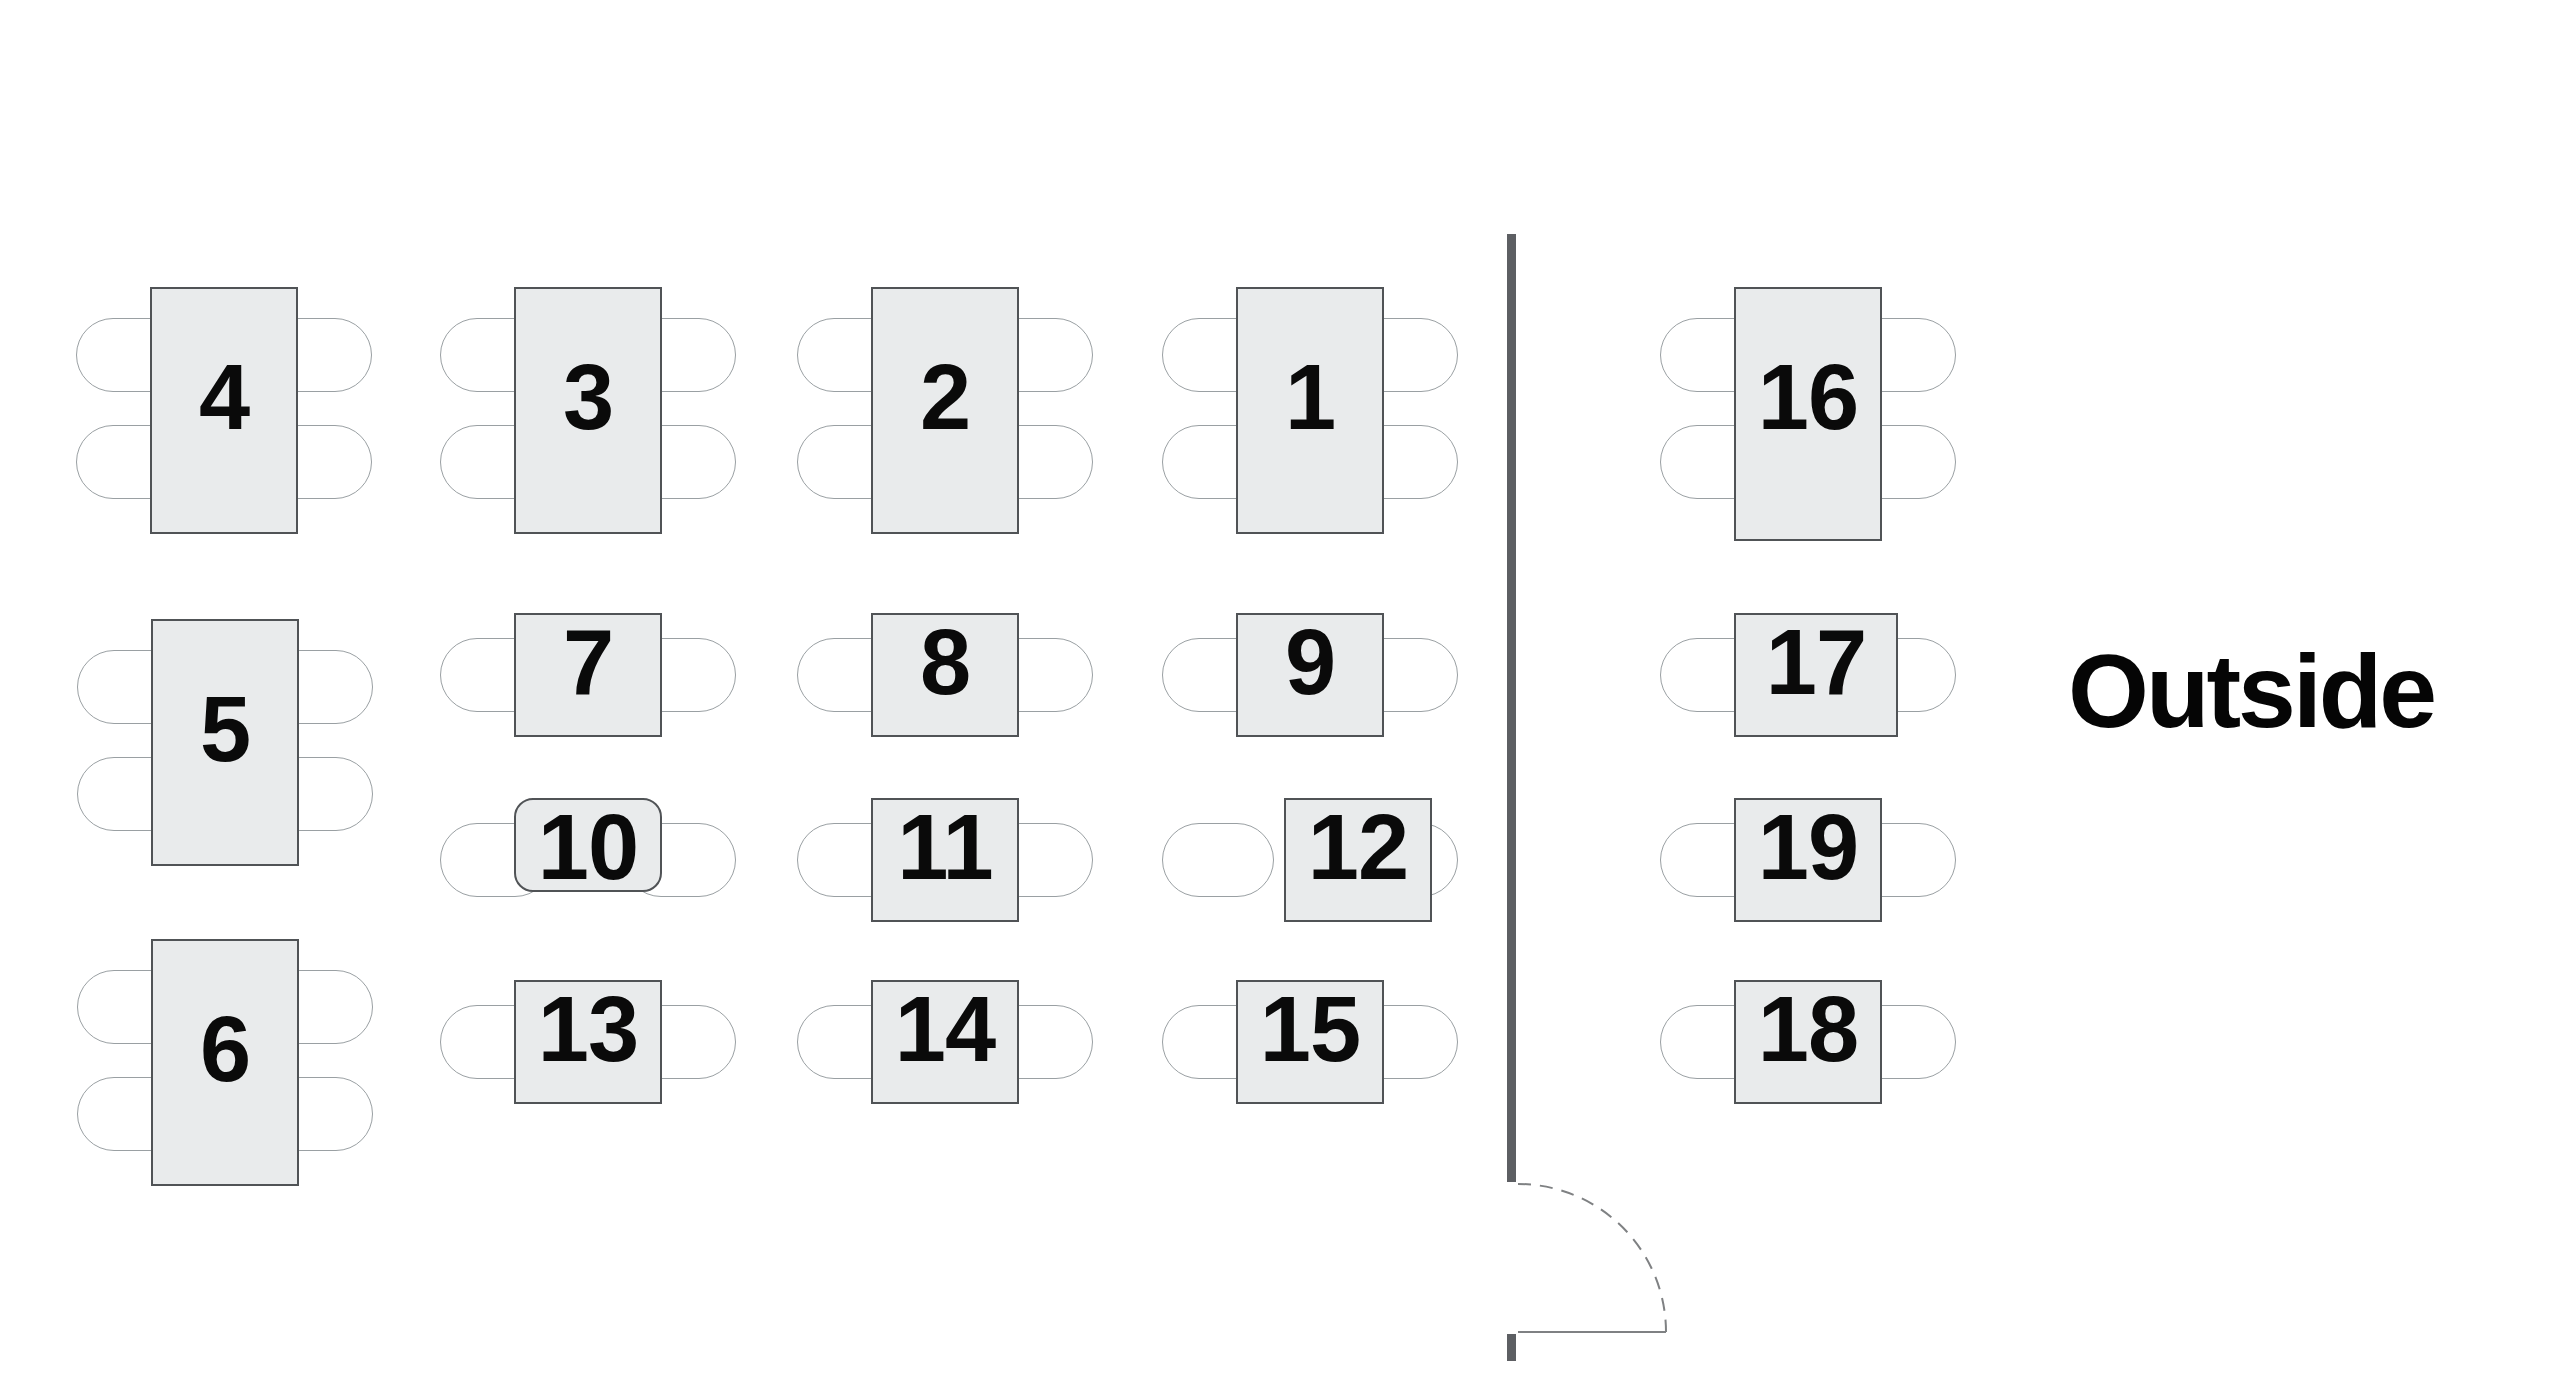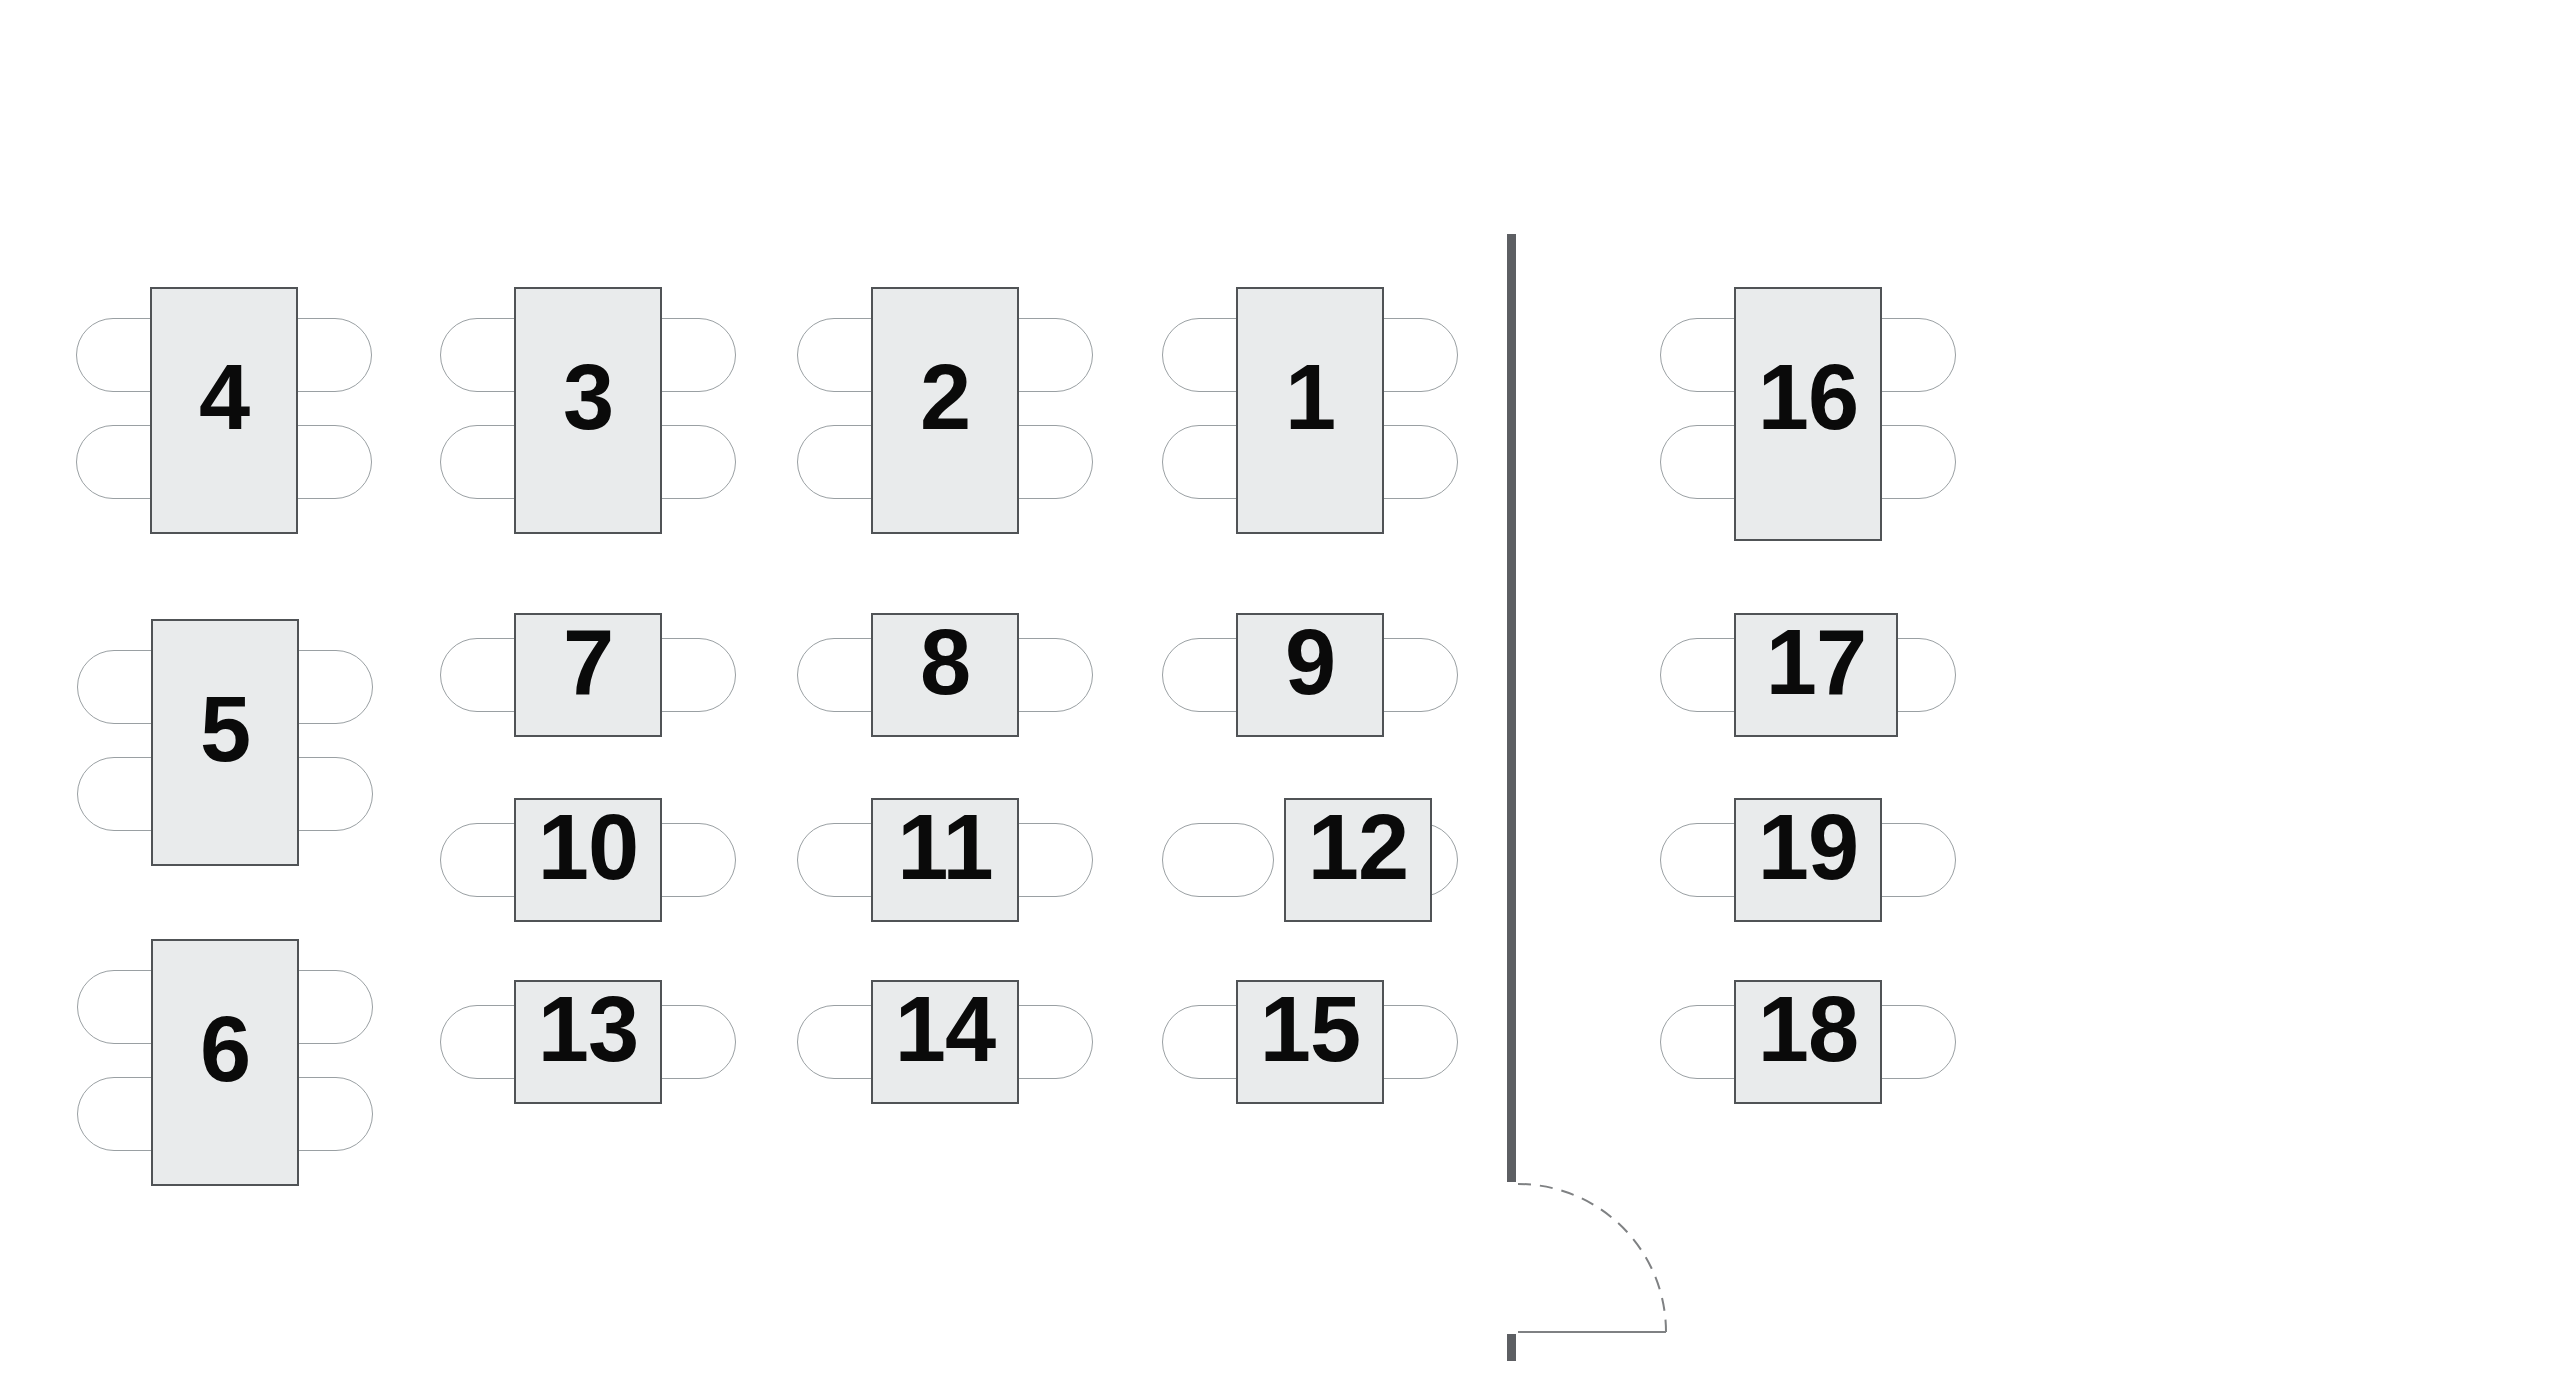--- a/index.html
+++ b/index.html
@@ -59,20 +59,21 @@
     height: 1381px;
     pointer-events: none;
   }
 </style>
 </head>
 <body>
 
 <div class="plan">
 
 
+  <div class="area-label outside">Outside</div>
 
   <svg id="walls">
     <rect id="wall-upper" x="1507" y="234" width="9" height="948" fill="#5d5f63"></rect>
     <rect id="wall-stub" x="1507" y="1334" width="9" height="27" fill="#5d5f63"></rect>
     <path id="door-swing" fill="none" stroke-dasharray="13 9" stroke-width="2" d="M 1518 1184 A 148 148 0 0 1 1666 1332" stroke="#7f8183"></path>
     <line id="door-leaf" stroke-width="2" x1="1518" y1="1332" x2="1666" y2="1332" stroke="#7f8183"></line>
   </svg>
 
   <div id="furniture">
       <div class="chair" style="left: 1162px; top: 318px;"></div>
@@ -127,21 +128,21 @@
       <div class="table small" style="left: 871px; top: 613px; width: 148px; height: 124px;">
         <div class="num">8</div>
       </div>
       <div class="chair" style="left: 1162px; top: 638px;"></div>
       <div class="chair" style="left: 1346px; top: 638px;"></div>
       <div class="table small" style="left: 1236px; top: 613px; width: 148px; height: 124px;">
         <div class="num">9</div>
       </div>
       <div class="chair" style="left: 440px; top: 823px;"></div>
       <div class="chair" style="left: 624px; top: 823px;"></div>
-      <div class="table small" style="left: 514px; top: 798px; width: 148px; height: 124px;">
+      <div class="table small" style="left: 514px; top: 798px; width: 148px; height: 94px; border-radius: 19px;">
         <div class="num">10</div>
       </div>
       <div class="chair" style="left: 797px; top: 823px;"></div>
       <div class="chair" style="left: 981px; top: 823px;"></div>
       <div class="table small" style="left: 871px; top: 798px; width: 148px; height: 124px;">
         <div class="num">11</div>
       </div>
       <div class="chair" style="left: 1162px; top: 823px;"></div>
       <div class="chair" style="left: 1346px; top: 823px;"></div>
       <div class="table small" style="left: 1236px; top: 798px; width: 148px; height: 124px; margin-left: 48px;">

